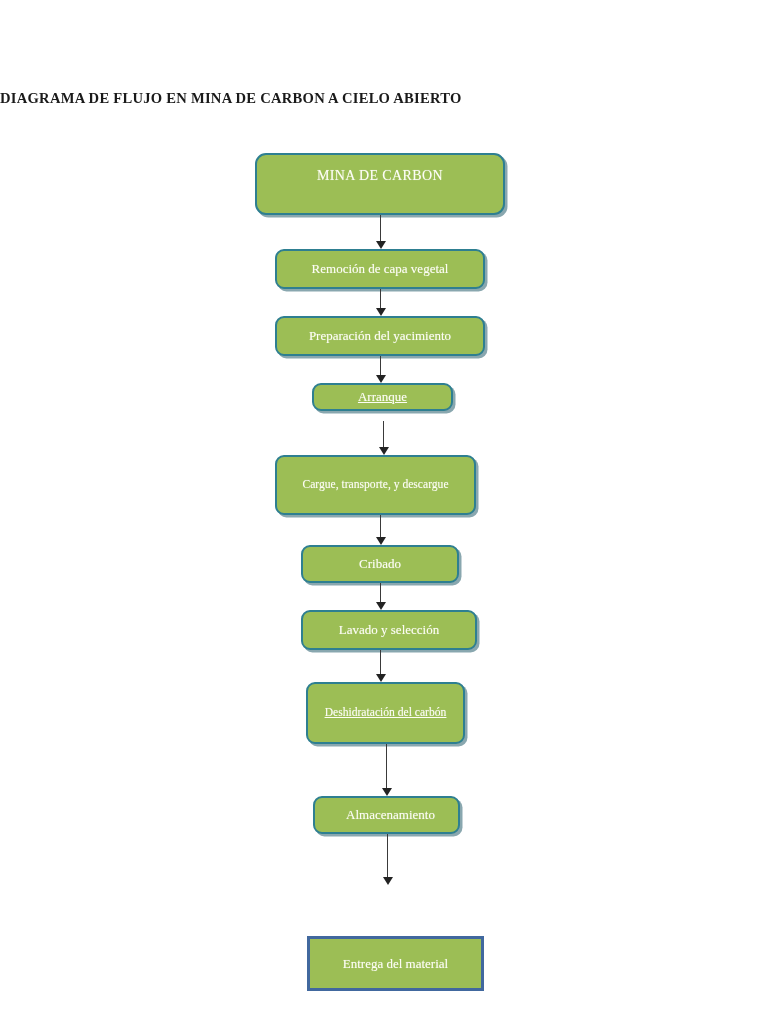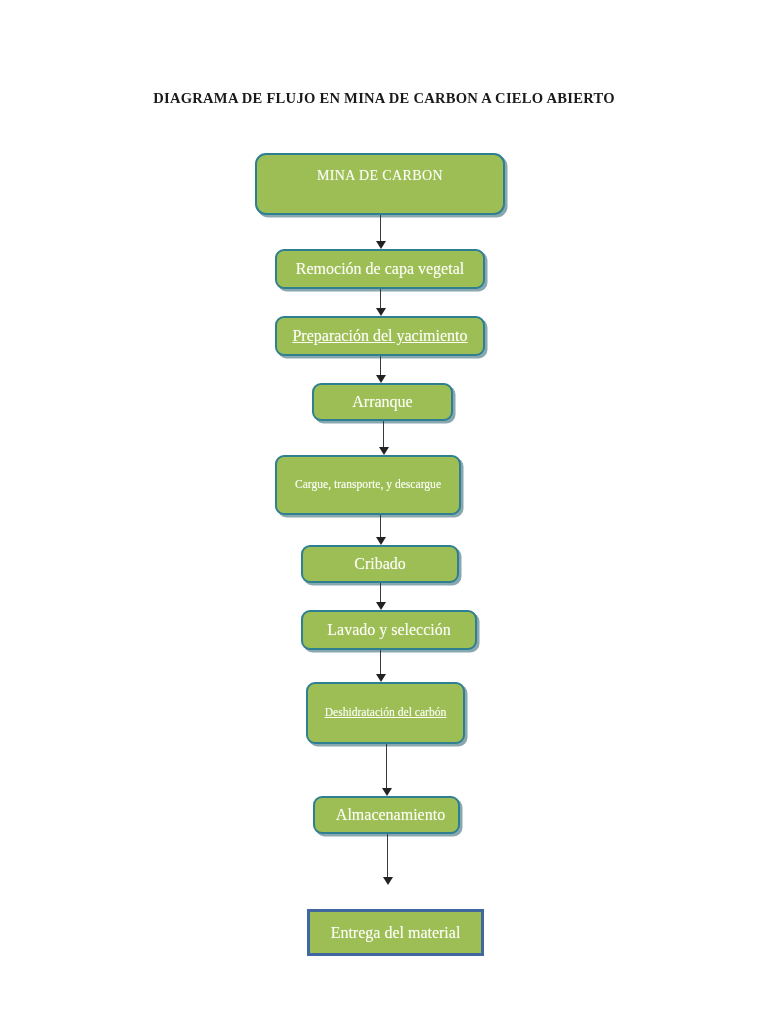--- a/index.html
+++ b/index.html
@@ -23,21 +23,20 @@
     height: 1024px;
     background: #ffffff;
   }
 
   
   .doc-title {
     position: absolute;
     left: 0;
     top: 90px;
     width: 768px;
-    text-align: center;
     font-family: "Liberation Serif", "DejaVu Serif", serif;
     font-weight: bold;
     font-size: 14.6px;
     letter-spacing: 0.25px;
     color: #1a1a1a;
     white-space: nowrap;
   }
 
   
   .node {
@@ -74,21 +73,21 @@
     letter-spacing: 0.4px;
   }
 
   
   .node.terminal {
     border: 3px solid #41689E;
     border-radius: 0;
     box-shadow: none;
   }
 
-  .node .label.sm  { font-size: 16px; }
+  .node .label.sm  { font-size: 13px; }
   .node .label.md  { font-size: 11.6px; }
 
   
   .conn {
     position: absolute;
     width: 0;
     border-left: 1.4px solid #3a3a3a;
   }
   .arrowhead {
     position: absolute;
@@ -106,42 +105,42 @@
 
   <div class="doc-title">DIAGRAMA DE FLUJO EN MINA DE CARBON A CIELO ABIERTO</div>
 
   <div id="flow-layer">
       <div class="node start" style="left: 255px; top: 153px; width: 250px; height: 62px;">
         <span class="label ">MINA DE CARBON</span>
       </div>
       <div class="node" style="left: 275px; top: 249px; width: 210px; height: 40px;">
         <span class="label sm">Remoción de capa vegetal</span>
       </div>
-      <div class="node" style="left: 275px; top: 316px; width: 210px; height: 40px; text-decoration: underline;">
+      <div class="node" style="left: 275px; top: 316px; width: 210px; height: 40px;">
         <span class="label sm">Preparación del yacimiento</span>
       </div>
-      <div class="node" style="left: 312px; top: 383px; width: 141px; height: 38px;">
+      <div class="node" style="left: 312px; top: 383px; width: 141px; height: 28px; text-decoration: underline;">
         <span class="label sm">Arranque</span>
       </div>
-      <div class="node" style="left: 275px; top: 455px; width: 186px; height: 60px; align-items: center;">
+      <div class="node" style="left: 275px; top: 455px; width: 201px; height: 60px; align-items: center;">
         <span class="label md">Cargue, transporte, y descargue</span>
       </div>
       <div class="node" style="left: 301px; top: 545px; width: 158px; height: 38px; text-align: center;">
         <span class="label sm">Cribado</span>
       </div>
       <div class="node" style="left: 301px; top: 610px; width: 176px; height: 40px;">
         <span class="label sm">Lavado y selección</span>
       </div>
       <div class="node" style="left: 306px; top: 682px; width: 159px; height: 62px; text-decoration: underline;">
         <span class="label md">Deshidratación del carbón</span>
       </div>
       <div class="node" style="left: 313px; top: 796px; width: 147px; height: 38px; padding-left: 8px;">
         <span class="label sm">Almacenamiento</span>
       </div>
-      <div class="node terminal" style="left: 307px; top: 909px; width: 177px; height: 47px; align-items: center;">
+      <div class="node terminal" style="left: 307px; top: 936px; width: 177px; height: 55px; align-items: center;">
         <span class="label sm">Entrega del material</span>
       </div>
       <div class="conn" style="left: 380px; top: 215px; height: 26px;"></div>
       <div class="arrowhead" style="left: 375.7px; top: 241px;"></div>
       <div class="conn" style="left: 380px; top: 289px; height: 19px;"></div>
       <div class="arrowhead" style="left: 375.7px; top: 308px;"></div>
       <div class="conn" style="left: 380px; top: 356px; height: 19px;"></div>
       <div class="arrowhead" style="left: 375.7px; top: 375px;"></div>
       <div class="conn" style="left: 383px; top: 421px; height: 26px;"></div>
       <div class="arrowhead" style="left: 378.7px; top: 447px;"></div>

